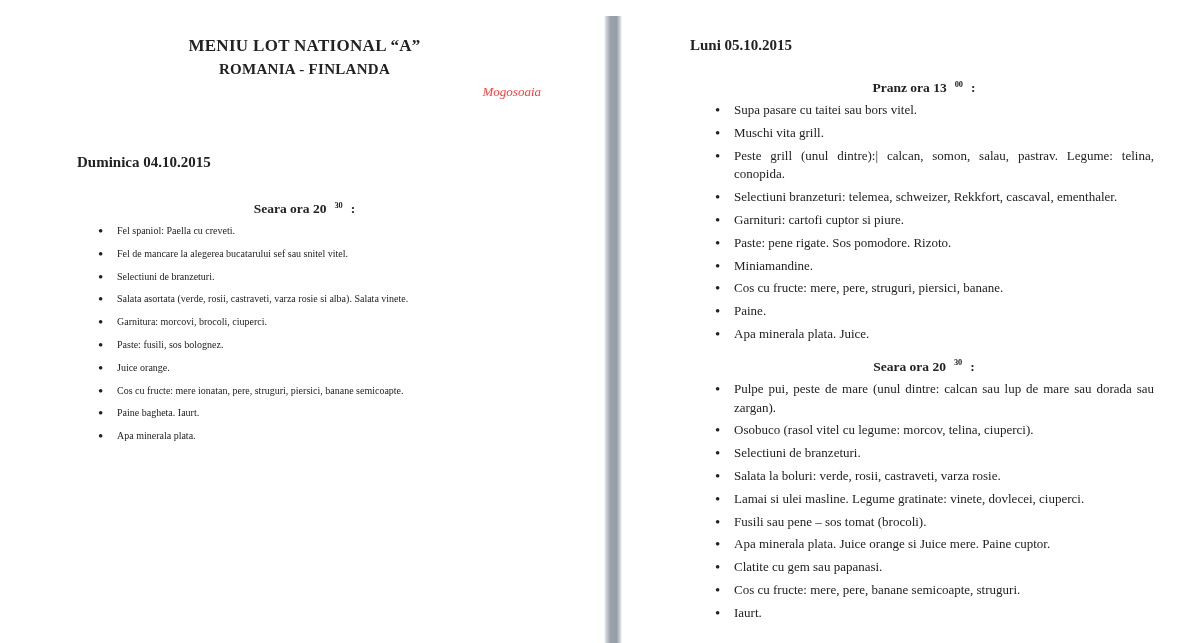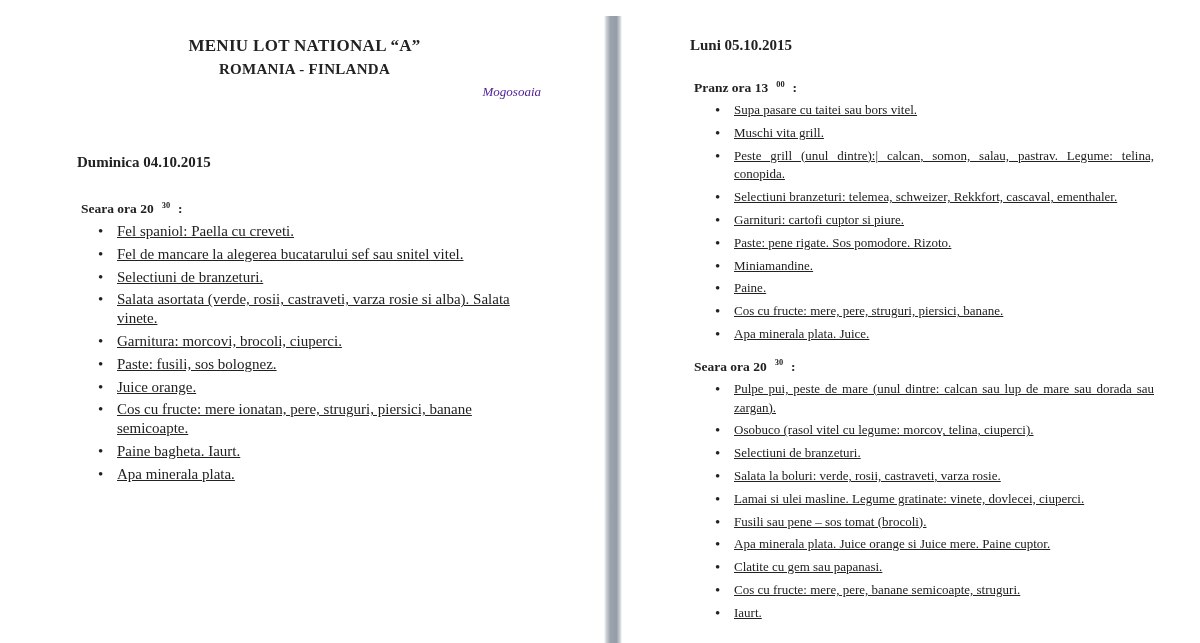--- a/index.html
+++ b/index.html
@@ -21,36 +21,36 @@
     background: linear-gradient(to right, #ffffff 0%, #cfd4d9 12%, #9aa2ab 35%, #959da7 70%, #cfd4d9 90%, #ffffff 100%);
   }
 
   .title-block { text-align: center; }
   .menu-title    { font-size: 17px;   font-weight: bold; line-height: 20px; letter-spacing: 0.3px; }
   .menu-subtitle { font-size: 15px;   font-weight: bold; line-height: 19px; margin-top: 3px; letter-spacing: 0.3px; }
   .menu-datetime { font-size: 13.5px; font-weight: bold; line-height: 17px; margin-top: 2px; white-space: pre; }
 
   .location-note {
     text-align: right; font-style: italic; font-size: 13px; line-height: 15px;
-    margin-top: 5px; margin-right: -5px; color: #4c1d95;
+    margin-top: 5px; margin-right: -5px; color: #ef4444;
   }
 
   .day-heading  { font-size: 15px;   font-weight: bold; line-height: 19px; }
-  .meal-heading { font-size: 13.5px; font-weight: bold; line-height: 17px; }
+  .meal-heading { font-size: 13.5px; font-weight: bold; line-height: 17px; text-align: center; }
   sup { font-size: 0.62em; vertical-align: super; line-height: 0; }
 
   .lp-day  { margin-top: 54px; }
   .lp-meal { margin-top: 28px; }
   .rp-meal-lunch  { margin-top: 24px; }
   .rp-meal-dinner { margin-top: 14px; }
 
-  ul.menu-list { list-style: none; margin-top: 5px; text-decoration: underline; }
+  ul.menu-list { list-style: none; margin-top: 5px; }
   ul.menu-list li {
     position: relative;
-    font-size: 15px;
+    font-size: 10px;
     line-height: 18.8px;
     padding-left: 36px;
   }
   ul.menu-list li::before {
     content: "\2022";
     position: absolute; left: 17px; top: 0;
     font-size: 15px;
   }
   .page-right ul.menu-list li { padding-left: 40px; font-size: 13px; }
   .page-right ul.menu-list li::before { left: 21px; }
@@ -95,22 +95,22 @@
     <div class="meal-heading rp-meal-lunch"><span>Pranz ora 13</span><sup>00</sup><span>:</span></div>
 
     <ul class="menu-list">
       <li>Supa pasare cu taitei sau bors vitel.</li>
       <li>Muschi vita grill.</li>
       <li class="justify">Peste grill (unul dintre):| calcan, somon, salau, pastrav. Legume: telina, conopida.</li>
       <li>Selectiuni branzeturi: telemea, schweizer, Rekkfort, cascaval, ementhaler.</li>
       <li>Garnituri: cartofi cuptor si piure.</li>
       <li>Paste: pene rigate. Sos pomodore. Rizoto.</li>
       <li>Miniamandine.</li>
+      <li>Cos cu fructe: mere, pere, struguri, piersici, banane.</li>
       <li>Paine.</li>
-      <li>Cos cu fructe: mere, pere, struguri, piersici, banane.</li>
       <li>Apa minerala plata. Juice.</li>
     </ul>
 
     <div class="meal-heading rp-meal-dinner"><span>Seara ora 20</span><sup>30</sup><span>:</span></div>
 
     <ul class="menu-list">
       <li class="justify">Pulpe pui, peste de mare (unul dintre: calcan sau lup de mare sau dorada sau zargan).</li>
       <li>Osobuco (rasol vitel cu legume: morcov, telina, ciuperci).</li>
       <li>Selectiuni de branzeturi.</li>
       <li>Salata la boluri: verde, rosii, castraveti, varza rosie.</li>

